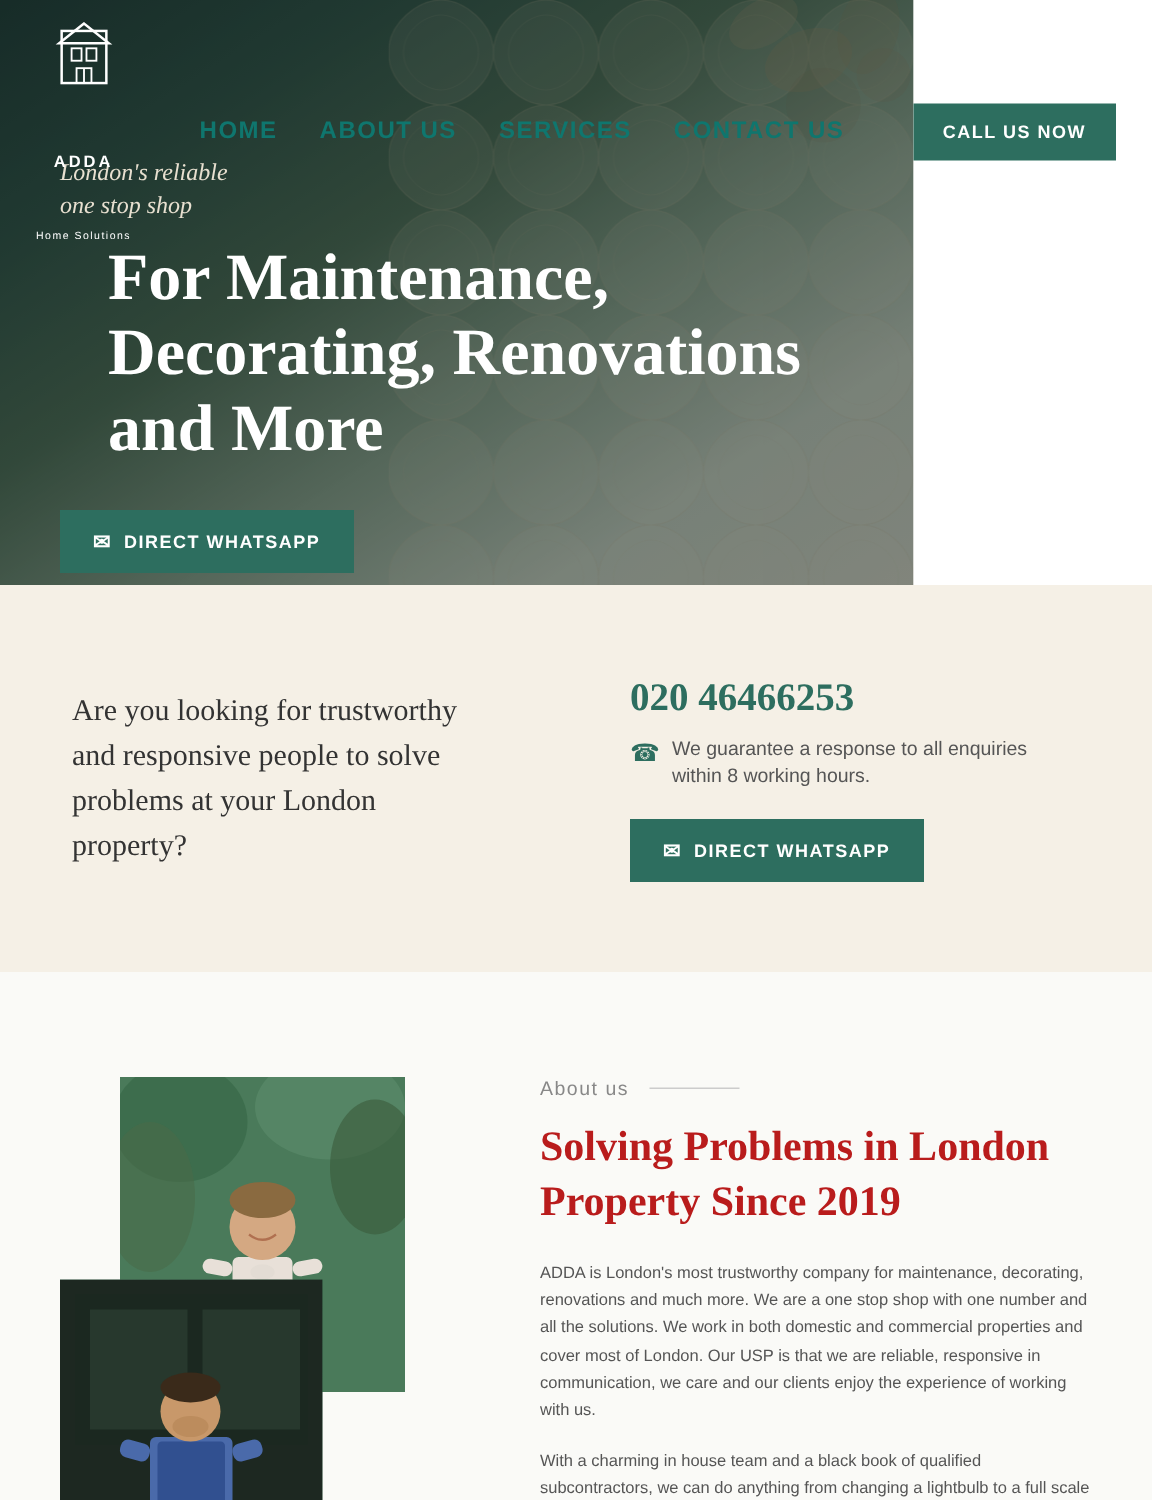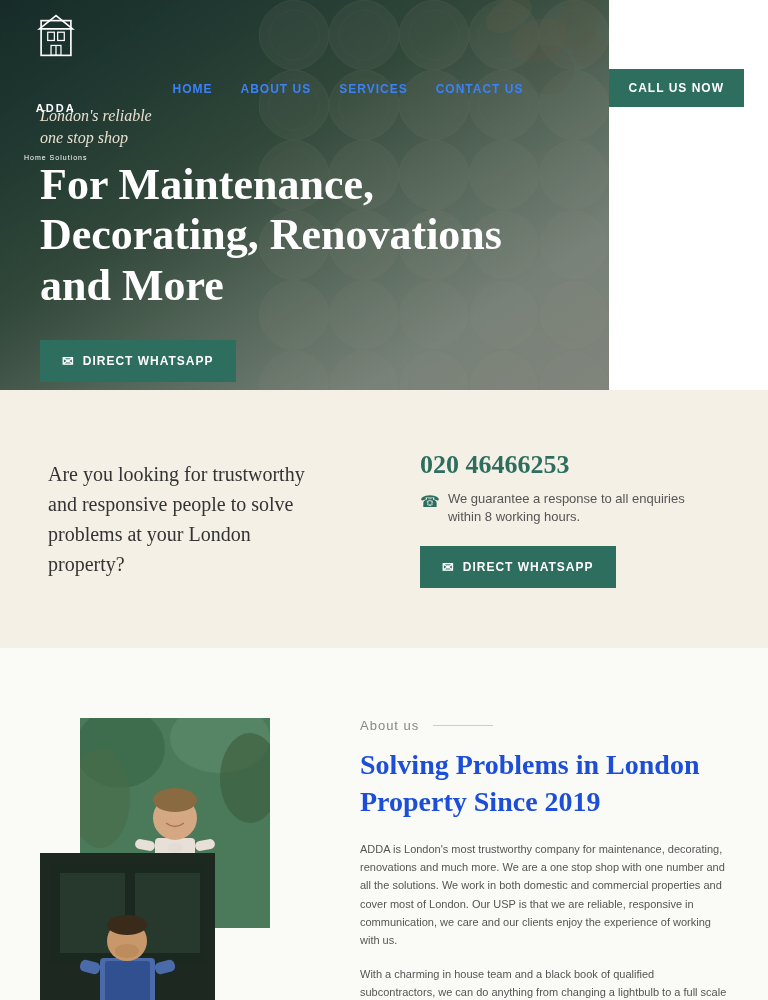--- a/index.html
+++ b/index.html
@@ -37,24 +37,24 @@
       font-size: 7px;
       letter-spacing: 1px;
       font-family: Arial, sans-serif;
     }
     .nav-links {
       display: flex;
       gap: 28px;
       list-style: none;
     }
     .nav-links a {
-      color: #3b82f6;
+      color: #0f766e;
       text-decoration: none;
       font-family: Arial, sans-serif;
-      font-size: 12px;
+      font-size: 16px;
       letter-spacing: 1px;
       font-weight: 600;
     }
     .nav-cta {
       background-color: #2d6e5f;
       color: white;
       border: none;
       padding: 12px 20px;
       font-family: Liberation Sans, sans-serif;
       font-size: 12px;
@@ -112,20 +112,21 @@
       margin-bottom: 10px;
     }
     .hero-title {
       color: white;
       font-family: Georgia, serif;
       font-size: 44px;
       font-weight: bold;
       line-height: 1.15;
       margin-bottom: 28px;
       max-width: 600px;
+      margin-left: 32px;
     }
     .hero-btn {
       background-color: #2d6e5f;
       color: white;
       border: none;
       padding: 13px 22px;
       font-family: Arial, sans-serif;
       font-size: 12px;
       font-weight: bold;
       letter-spacing: 1px;
@@ -246,21 +247,21 @@
     }
     .about-label-line {
       flex: 1;
       height: 1px;
       background-color: #ccc;
       max-width: 60px;
     }
     .about-title {
       font-family: Georgia, serif;
       font-size: 28px;
-      color: #1d4ed8;
+      color: #b91c1c;
       line-height: 1.3;
       margin-bottom: 20px;
     }
     .about-text {
       font-family: Arial, sans-serif;
       font-size: 11px;
       color: #555;
       line-height: 1.65;
       margin-bottom: 16px;
     }

